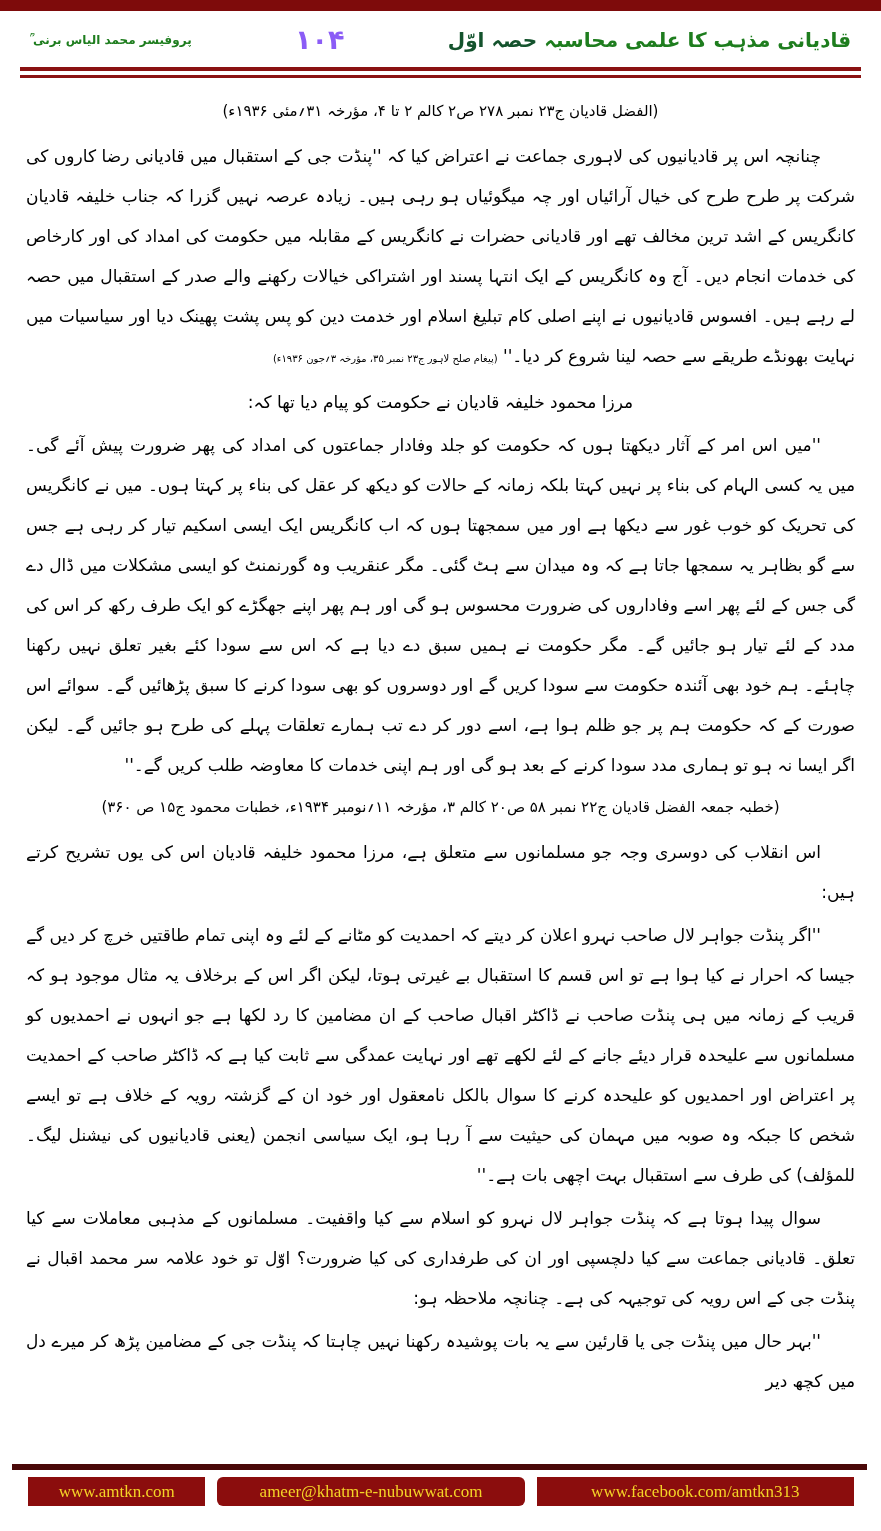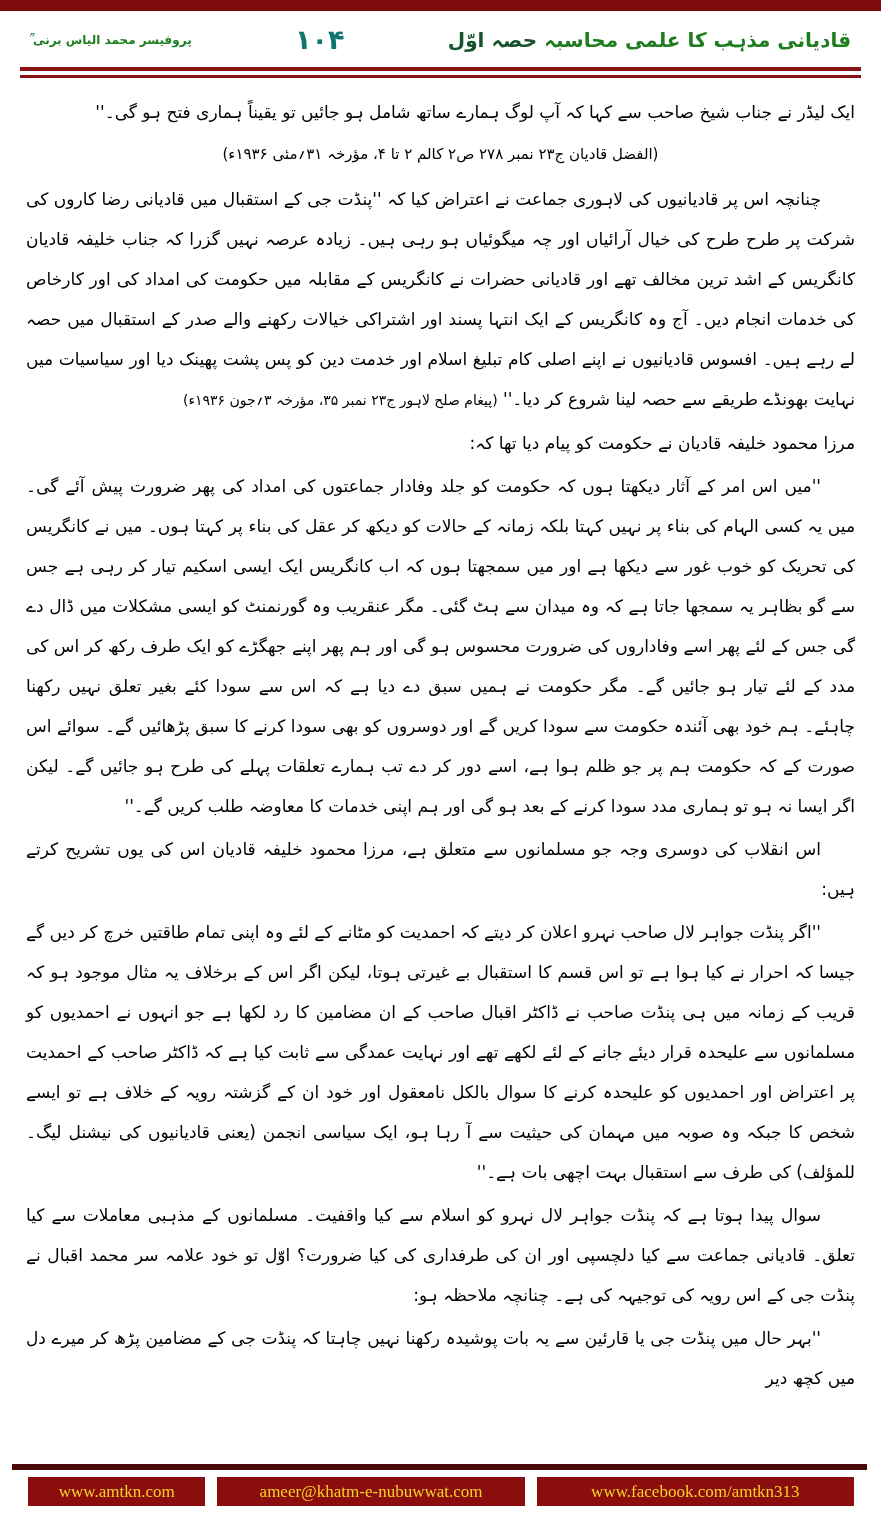--- a/index.html
+++ b/index.html
@@ -13,65 +13,65 @@
   }
   
   .topbar{height:11px;background:#7e0b0b;}
   .header-row{
     direction:rtl;
     display:flex;justify-content:space-between;align-items:center;
     padding:13px 30px 4px 30px;
   }
   .h-title{color:#1e7d1e;font-size:20px;font-weight:bold;white-space:nowrap;}
   .h-part{color:#14532d;}
-  .h-num{color:#0f766e;font-size:27px;font-weight:bold;letter-spacing:2px;}
+  .h-num{color:#8b5cf6;font-size:27px;font-weight:bold;letter-spacing:2px;}
   .h-author{color:#1e7d1e;font-size:12px;font-weight:bold;white-space:nowrap;}
   .double-rule{
     margin:8px 20px 0 20px;
     height:4px;
     border-top:4px solid #8a1212;
     border-bottom:3px solid #8a1212;
   }
   
   .body-text{
     margin:14px 26px 0 26px;
     direction:rtl;
     text-align:justify;
     font-size:17px;
     line-height:40px;
     color:#000;
   }
   .para{text-indent:34px;margin:0 0 3px 0;}
   .para.flush{text-indent:0;}
-  .center-line{text-indent:0;margin:0 0 3px 0;}
+  .center-line{text-align:center;text-indent:0;margin:0 0 3px 0;}
   .cite{
     text-align:center;
     text-indent:0;
     font-size:15px;
     line-height:38px;
     margin:0 0 6px 0;
   }
-  .cite-inline{font-size:14px;}
+  .cite-inline{font-size:10px;}
   
   .footer-rule{
     position:absolute;left:12px;right:14px;bottom:61px;
     height:6px;background:#4a0808;
   }
   .footer-row{
     position:absolute;left:28px;right:27px;bottom:25px;height:29px;
     display:flex;gap:12px;
   }
   .fbox{
     background:#8b0d0d;color:#f5d427;
     display:flex;align-items:center;justify-content:center;
     font-family:"Liberation Serif",serif;
     font-size:17px;white-space:nowrap;
   }
   .fbox1{flex:180 0 0;}
-  .fbox2{flex:312 0 0;}
+  .fbox2{flex:312 0 0;border-radius:6px;}
   .fbox3{flex:322 0 0;}
 </style>
 </head>
 <body>
 
 <div class="page">
 
   <div class="topbar"></div>
 
   <div class="header-row">
@@ -79,31 +79,31 @@
       <span>قادیانی مذہب کا علمی محاسبہ</span>
       <span class="h-part">حصہ اوّل</span>
     </div>
     <div class="h-num">۱۰۴</div>
     <div class="h-author">پروفیسر محمد الیاس برنی ؒ</div>
   </div>
 
   <div class="double-rule"></div>
 
   <div class="body-text">
-    <div class="para flush">ایک لیڈر نے جناب شیخ صاحب سے کہا کہ آپ لوگ ہمارے ساتھ شامل ہو جائیں تو یقیناً ہماری فتح ہو گی۔''</div>
     <div class="cite">(الفضل قادیان ج۲۳ نمبر ۲۷۸ ص۲ کالم ۲ تا ۴، مؤرخہ ۳۱؍مئی ۱۹۳۶ء)</div>
 
     <div class="para">
       <span>چنانچہ اس پر قادیانیوں کی لاہوری جماعت نے اعتراض کیا کہ ''پنڈت جی کے استقبال میں قادیانی رضا کاروں کی شرکت پر طرح طرح کی خیال آرائیاں اور چہ میگوئیاں ہو رہی ہیں۔ زیادہ عرصہ نہیں گزرا کہ جناب خلیفہ قادیان کانگریس کے اشد ترین مخالف تھے اور قادیانی حضرات نے کانگریس کے مقابلہ میں حکومت کی امداد کی اور کارخاص کی خدمات انجام دیں۔ آج وہ کانگریس کے ایک انتہا پسند اور اشتراکی خیالات رکھنے والے صدر کے استقبال میں حصہ لے رہے ہیں۔ افسوس قادیانیوں نے اپنے اصلی کام تبلیغ اسلام اور خدمت دین کو پس پشت پھینک دیا اور سیاسیات میں نہایت بھونڈے طریقے سے حصہ لینا شروع کر دیا۔''</span>
       <span class="cite-inline">(پیغام صلح لاہور ج۲۳ نمبر ۳۵، مؤرخہ ۳؍جون ۱۹۳۶ء)</span>
     </div>
 
     <div class="center-line">مرزا محمود خلیفہ قادیان نے حکومت کو پیام دیا تھا کہ:</div>
 
     <div class="para">''میں اس امر کے آثار دیکھتا ہوں کہ حکومت کو جلد وفادار جماعتوں کی امداد کی پھر ضرورت پیش آئے گی۔ میں یہ کسی الہام کی بناء پر نہیں کہتا بلکہ زمانہ کے حالات کو دیکھ کر عقل کی بناء پر کہتا ہوں۔ میں نے کانگریس کی تحریک کو خوب غور سے دیکھا ہے اور میں سمجھتا ہوں کہ اب کانگریس ایک ایسی اسکیم تیار کر رہی ہے جس سے گو بظاہر یہ سمجھا جاتا ہے کہ وہ میدان سے ہٹ گئی۔ مگر عنقریب وہ گورنمنٹ کو ایسی مشکلات میں ڈال دے گی جس کے لئے پھر اسے وفاداروں کی ضرورت محسوس ہو گی اور ہم پھر اپنے جھگڑے کو ایک طرف رکھ کر اس کی مدد کے لئے تیار ہو جائیں گے۔ مگر حکومت نے ہمیں سبق دے دیا ہے کہ اس سے سودا کئے بغیر تعلق نہیں رکھنا چاہئے۔ ہم خود بھی آئندہ حکومت سے سودا کریں گے اور دوسروں کو بھی سودا کرنے کا سبق پڑھائیں گے۔ سوائے اس صورت کے کہ حکومت ہم پر جو ظلم ہوا ہے، اسے دور کر دے تب ہمارے تعلقات پہلے کی طرح ہو جائیں گے۔ لیکن اگر ایسا نہ ہو تو ہماری مدد سودا کرنے کے بعد ہو گی اور ہم اپنی خدمات کا معاوضہ طلب کریں گے۔''</div>
+    <div class="cite">(خطبہ جمعہ الفضل قادیان ج۲۲ نمبر ۵۸ ص۲۰ کالم ۳، مؤرخہ ۱۱؍نومبر ۱۹۳۴ء، خطبات محمود ج۱۵ ص ۳۶۰)</div>
 
     <div class="para">اس انقلاب کی دوسری وجہ جو مسلمانوں سے متعلق ہے، مرزا محمود خلیفہ قادیان اس کی یوں تشریح کرتے ہیں:</div>
 
     <div class="para">''اگر پنڈت جواہر لال صاحب نہرو اعلان کر دیتے کہ احمدیت کو مٹانے کے لئے وہ اپنی تمام طاقتیں خرچ کر دیں گے جیسا کہ احرار نے کیا ہوا ہے تو اس قسم کا استقبال بے غیرتی ہوتا، لیکن اگر اس کے برخلاف یہ مثال موجود ہو کہ قریب کے زمانہ میں ہی پنڈت صاحب نے ڈاکٹر اقبال صاحب کے ان مضامین کا رد لکھا ہے جو انہوں نے احمدیوں کو مسلمانوں سے علیحدہ قرار دیئے جانے کے لئے لکھے تھے اور نہایت عمدگی سے ثابت کیا ہے کہ ڈاکٹر صاحب کے احمدیت پر اعتراض اور احمدیوں کو علیحدہ کرنے کا سوال بالکل نامعقول اور خود ان کے گزشتہ رویہ کے خلاف ہے تو ایسے شخص کا جبکہ وہ صوبہ میں مہمان کی حیثیت سے آ رہا ہو، ایک سیاسی انجمن (یعنی قادیانیوں کی نیشنل لیگ۔ للمؤلف) کی طرف سے استقبال بہت اچھی بات ہے۔''</div>
 
     <div class="para">سوال پیدا ہوتا ہے کہ پنڈت جواہر لال نہرو کو اسلام سے کیا واقفیت۔ مسلمانوں کے مذہبی معاملات سے کیا تعلق۔ قادیانی جماعت سے کیا دلچسپی اور ان کی طرفداری کی کیا ضرورت؟ اوّل تو خود علامہ سر محمد اقبال نے پنڈت جی کے اس رویہ کی توجیہہ کی ہے۔ چنانچہ ملاحظہ ہو:</div>
 
     <div class="para">''بہر حال میں پنڈت جی یا قارئین سے یہ بات پوشیدہ رکھنا نہیں چاہتا کہ پنڈت جی کے مضامین پڑھ کر میرے دل میں کچھ دیر</div>
   </div>
 

